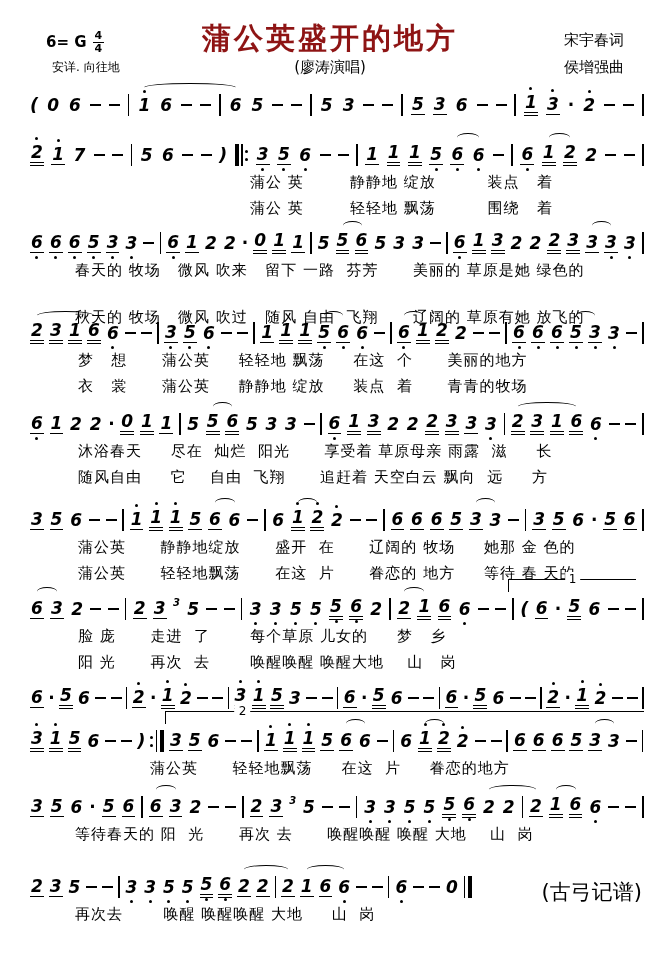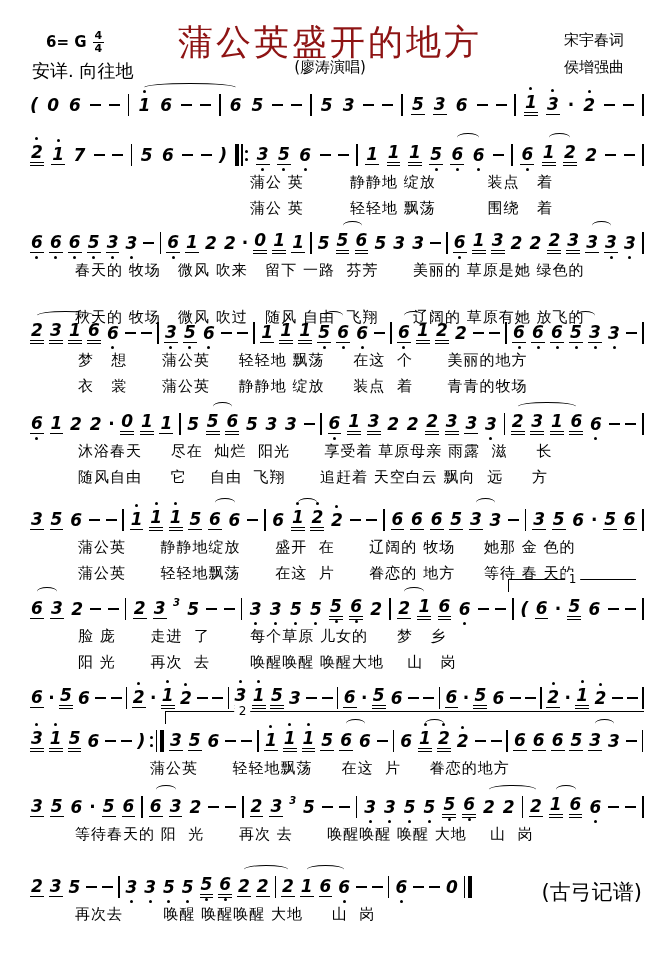--- a/index.html
+++ b/index.html
@@ -5,23 +5,23 @@
   html,body{margin:0;padding:0;background:#fff;}
   body{width:660px;height:953px;position:relative;overflow:hidden;
        font-family:"DejaVu Sans","Liberation Sans",sans-serif;color:#000;}
 
   
   .key{position:absolute;left:46px;top:30px;font-size:15px;font-weight:bold;white-space:nowrap;}
   .fraction{display:inline-block;vertical-align:middle;text-align:center;font-size:11px;font-weight:bold;
             line-height:1.05;margin-left:6px;}
   .fraction .num{display:block;border-bottom:1.3px solid #000;padding:0 2px;}
   .fraction .den{display:block;}
-  .tempo{position:absolute;left:32px;top:59px;font-size:18px;}
+  .tempo{position:absolute;left:52px;top:59px;font-size:12px;}
   .title{position:absolute;left:0;right:0;top:19px;text-align:center;
-         font-size:35px;font-weight:normal;letter-spacing:3px;}
+         font-size:29px;font-weight:bold;letter-spacing:3px;}
   .subtitle{position:absolute;left:0;right:0;top:58px;text-align:center;font-size:15px;}
   .credit{position:absolute;right:36px;font-size:15px;}
   .credit.c1{top:31px;} .credit.c2{top:58px;}
 
   
   .score{position:absolute;inset:0;}
   .sysline{position:absolute;left:30px;right:16px;}
   .notesrow{display:flex;justify-content:space-between;align-items:center;
             position:relative;height:26px;}
   .note{font-style:italic;font-weight:bold;font-size:17px;line-height:1;

